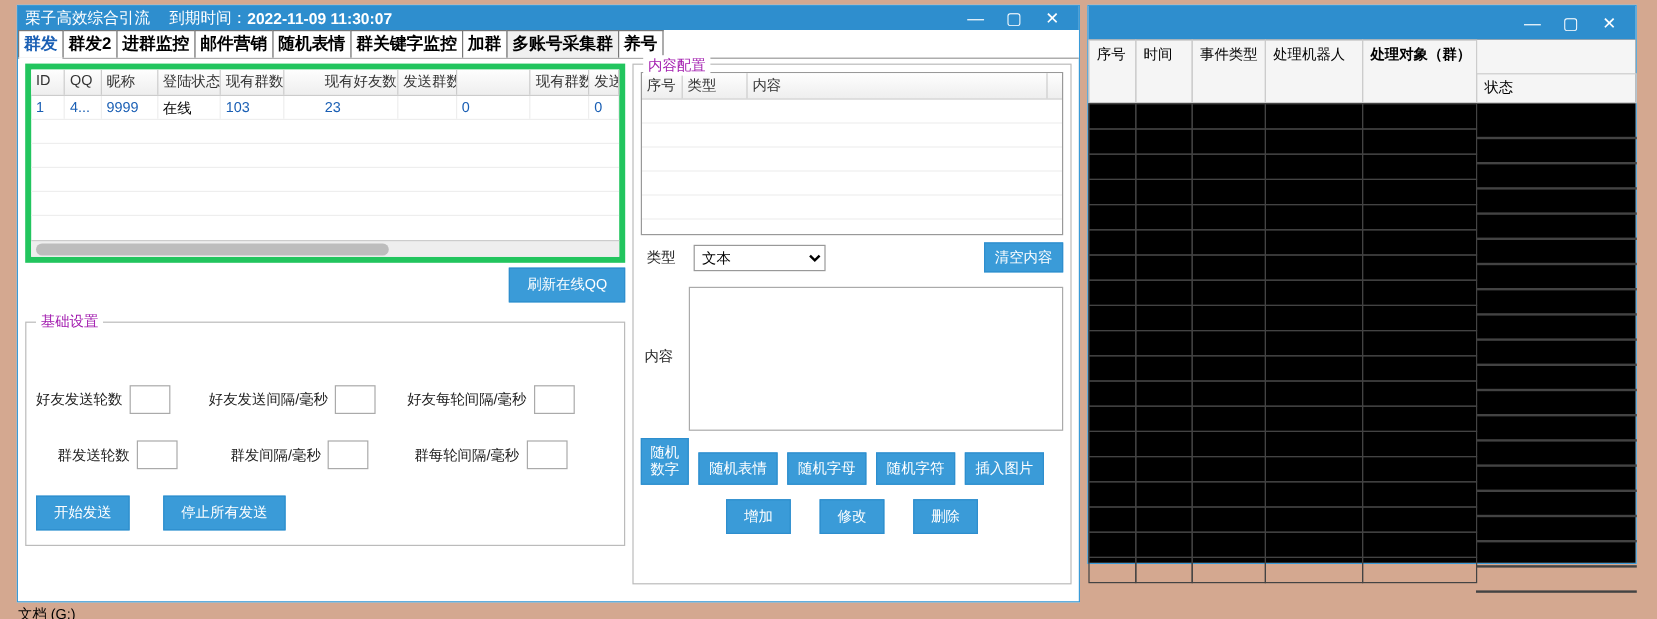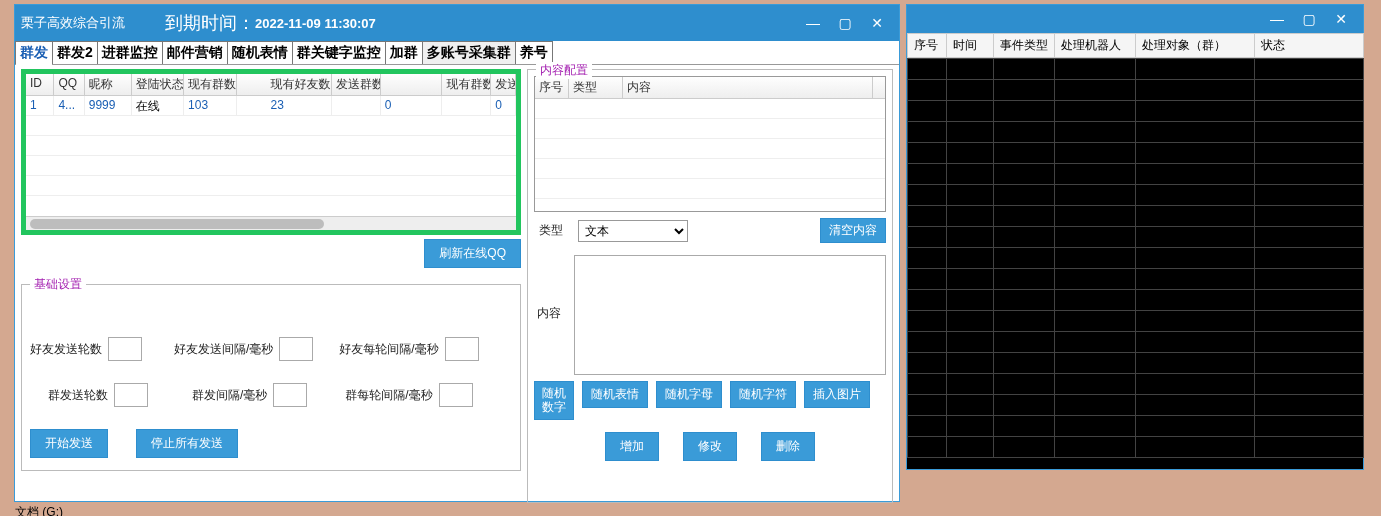--- a/index.html
+++ b/index.html
@@ -2,23 +2,23 @@
 <html><head>
 <meta charset="utf-8">
 <style>
 * { box-sizing: border-box; margin: 0; padding: 0; font-family: "Microsoft YaHei", SimSun, sans-serif; font-size: 12px; }
 body { background: #d4a890; width: 1381px; height: 516px; overflow: hidden; position: relative; }
 
 .window { position: absolute; background: #fff; border: 1px solid #3a9bd8; }
 .win1 { left: 14px; top: 4px; width: 886px; height: 498px; }
 .win2 { left: 906px; top: 4px; width: 458px; height: 466px; }
 
-.titlebar { height: 36px; background: #2e8ece; color: #fff; display: flex; align-items: center; padding: 0 6px; }
+.titlebar { height: 20px; background: #2e8ece; color: #fff; display: flex; align-items: center; padding: 0 6px; }
 .titlebar .title { font-size: 13px; }
-.titlebar .date-label { margin-left: 40px; font-size: 18px; }
+.titlebar .date-label { margin-left: 16px; font-size: 13px; }
 .titlebar .date-value { font-weight: bold; font-size: 13px; }
 .titlebar .winbtns { margin-left: auto; display: flex; }
 .titlebar .winbtn { width: 32px; height: 28px; display: flex; align-items: center; justify-content: center; font-size: 14px; cursor: pointer; }
 
 .tabs { display: flex; border-bottom: 1px solid #999; background: #fff; }
 .tab { padding: 2px 4px; border: 1px solid #777; border-bottom: none; background: #fff; font-weight: bold; cursor: pointer; margin-right: -1px; font-size: 14px; }
 .tab.active { color: #1a5fb4; background: #fff; position: relative; }
 .tab.active::after { content: ''; position: absolute; left: 0; right: 0; bottom: -2px; height: 2px; background: #fff; }
 .tab.special { background: #f0f0f0; }
 
@@ -57,42 +57,42 @@
 
 .group-right { border: 1px solid #bbb; padding: 6px; flex: 1; position: relative; display: flex; flex-direction: column; }
 .group-right legend { position: absolute; top: -8px; left: 8px; background: #fff; padding: 0 4px; }
 
 .cfg-grid { border: 1px solid #999; height: 136px; }
 .cfg-row { display: flex; align-items: center; margin-top: 6px; gap: 10px; }
 .cfg-row .lbl2 { width: 34px; text-align: center; color: #222; }
 .select { border: 1px solid #999; padding: 1px 2px; width: 110px; height: 22px; background: #fff; }
 .textarea { width: 100%; height: 120px; border: 1px solid #aaa; resize: none; }
 
-.btns5 { display: flex; gap: 8px; margin-top: 6px; align-items: flex-start; }
+.btns5 { display: flex; gap: 8px; margin-top: 6px; align-items: flex-end; }
 .btns5 .btn.sq { padding: 4px 4px; width: 40px; text-align: center; line-height: 1.2; }
 .btns5 .btn.reg { padding: 4px 8px; }
 
 .btns3 { display: flex; gap: 24px; margin-top: 12px; justify-content: center; }
 
 
 .darkgrid { background: #000; height: calc(100% - 28px); }
 .dark-head { display: flex; background: #f5f5f5; }
 .dark-head .gh { padding: 3px 6px; border: 1px solid #ccc; margin-right: -1px; white-space: nowrap; }
 .dark-body-rows .drow { display: flex; height: 21px; }
 .dark-body-rows .drow .dc { border: 1px solid #434343; margin-right: -1px; margin-bottom: -1px; }
 .win2 .titlebar { height: 28px; }
 
 .w-id { width: 30px; } .w-qq { width: 32px; } .w-nick { width: 50px; }
 .w-login { width: 56px; } .w-groups { width: 56px; } .w-friends { width: 70px; margin-left: 30px; }
 .w-sendg { width: 52px; } .w-count { width: 66px; } .w-status { width: 52px; } .w-sf { width: 26px; }
 
 .cw-idx { width: 34px; } .cw-type { width: 54px; } .cw-cont { width: 250px; }
 
 .dw-1 { width: 40px; } .dw-2 { width: 48px; } .dw-3 { width: 62px; }
-.dw-4 { width: 82px; } .dw-5 { width: 120px; } .dw-6 { flex: 1; }
+.dw-4 { width: 82px; } .dw-5 { width: 96px; font-weight: bold; } .dw-6 { flex: 1; margin-top: 28px; }
 
 .desk-label { position: absolute; left: 15px; top: 504px; color: #000; font-size: 12px; }
 </style>
 </head>
 <body>
 
 <div class="window win1">
   <div class="titlebar">
     <span class="title">栗子高效综合引流</span>
     <span class="date-label">到期时间：</span>

